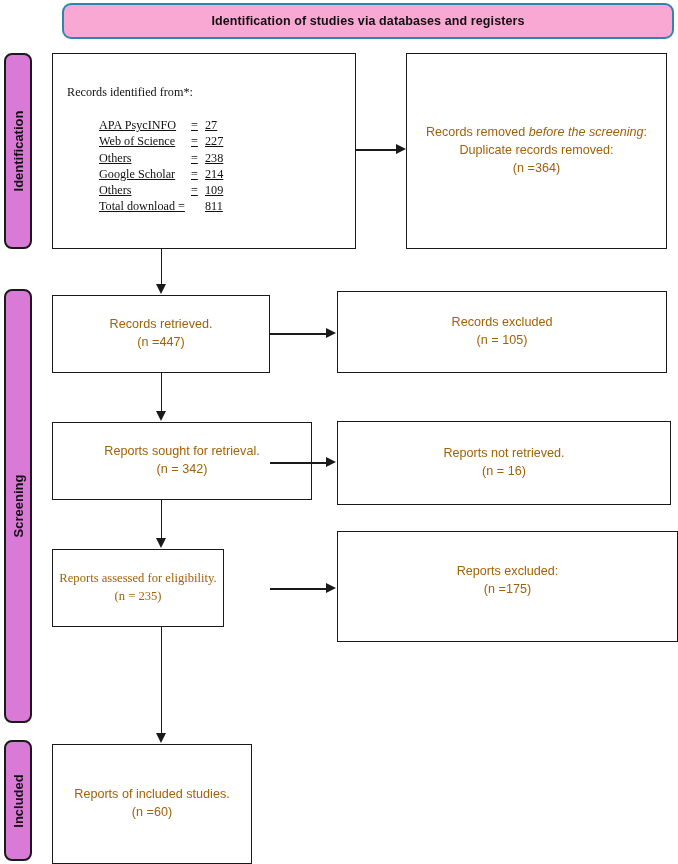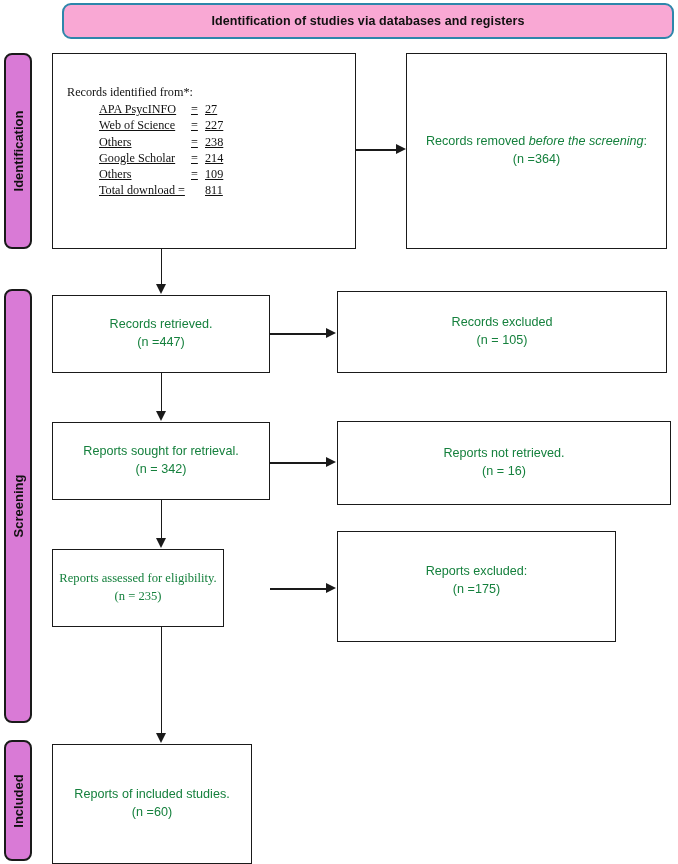--- a/index.html
+++ b/index.html
@@ -72,52 +72,52 @@
     position: absolute;
     background: #ffffff;
     border: 1.6px solid #1a1a1a;
     box-sizing: border-box;
   }
   .box-inner {
     position: absolute;
     left: 0;
     right: 0;
     text-align: center;
-    color: #15803d;
+    color: #a16207;
     font-size: 12.6px;
     line-height: 1.42;
   }
   .center-v {
     top: 50%;
     transform: translateY(-50%);
   }
 
   
   #box-identified      { left: 52px;  top: 53px;  width: 304px; height: 196px; }
   #box-removed         { left: 406px; top: 53px;  width: 261px; height: 196px; }
   #box-screened        { left: 52px;  top: 295px; width: 218px; height: 78px;  }
   #box-excluded        { left: 337px; top: 291px; width: 330px; height: 82px; padding-left: 32px;  }
-  #box-sought          { left: 52px;  top: 422px; width: 218px; height: 78px;  }
+  #box-sought          { left: 52px;  top: 422px; width: 260px; height: 78px;  }
   #box-not-retrieved   { left: 337px; top: 421px; width: 334px; height: 84px;  }
   #box-assessed        { left: 52px;  top: 549px; width: 172px; height: 78px; font-family: Liberation Serif, serif;  }
-  #box-excl-reports    { left: 337px; top: 531px; width: 279px; height: 111px; }
+  #box-excl-reports    { left: 337px; top: 531px; width: 341px; height: 111px; }
   #box-included        { left: 52px;  top: 744px; width: 200px; height: 120px; }
 
   
   .sources {
     position: absolute;
     left: 14px;
     top: 30px;
     font-family: "Liberation Serif", serif;
     font-size: 12.2px;
     line-height: 1.33;
     color: #111111;
     text-align: left;
   }
-  .sources .head { margin-bottom: 1px; }
+  .sources .head { margin-bottom: 17px; }
   .src-row {
     display: flex;
     margin-left: 32px;
     text-decoration: underline;
   }
   .src-name  { width: 92px; }
   .src-eq    { width: 14px; text-align: left; }
   .src-val   { text-align: left; }
 
   
@@ -204,20 +204,21 @@
         <span class="src-val">811</span>
       </div>
     </div>
   </div>
 
   <div class="box" id="box-removed">
     <div class="box-inner center-v">
       <div>
         <span>Records removed </span><span class="ital">before the screening</span><span>:</span>
       </div>
+      <div>Duplicate records removed:</div>
       <div>(n =364)</div>
     </div>
   </div>
 
   <div class="box" id="box-screened">
     <div class="box-inner center-v">
       <div>Records retrieved.</div>
       <div>(n =447)</div>
     </div>
   </div>

